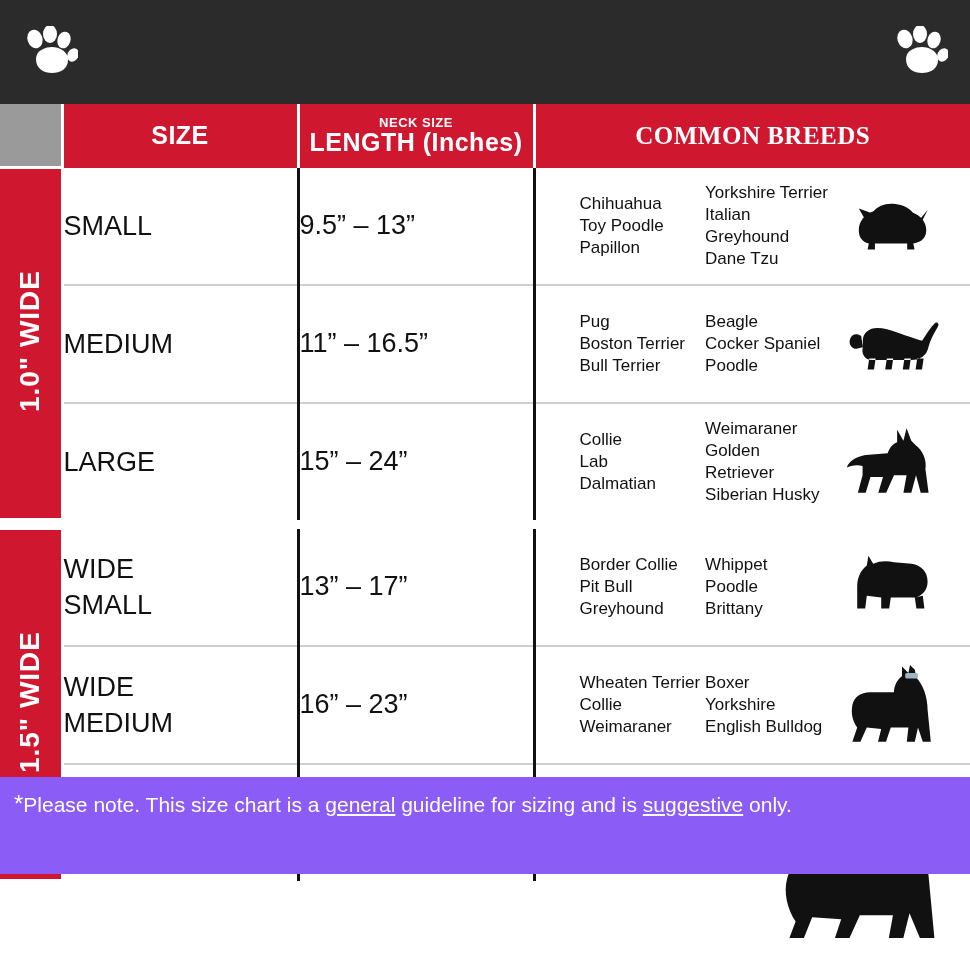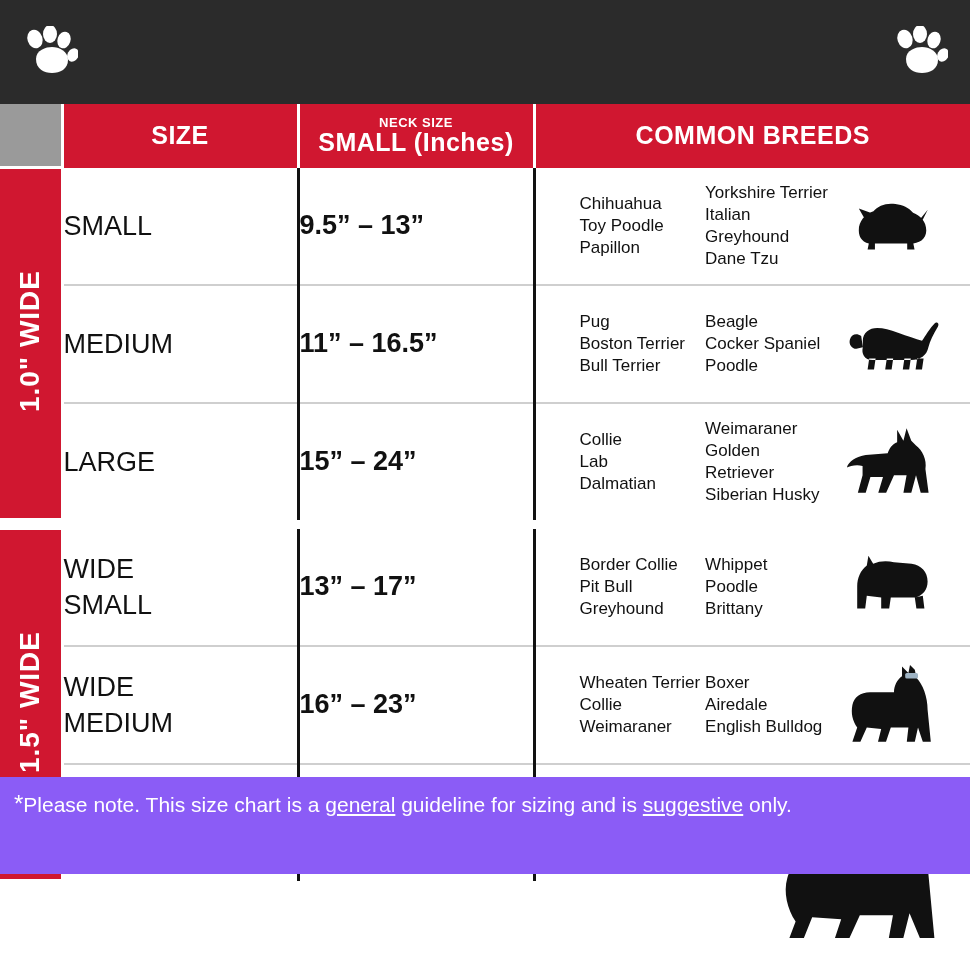--- a/index.html
+++ b/index.html
@@ -81,21 +81,21 @@
   .hdr {
     background: #d01730;
     color: #ffffff;
     height: 62px;
     text-align: center;
     font-size: 25px;
     font-weight: bold;
     letter-spacing: 0.5px;
     border-right: 3px solid #ffffff;
   }
-  .hdr:last-child { border-right: none; }
+  .hdr:last-child { border-right: none; font-family: Liberation Serif, serif; }
   .hdr .small-label {
     display: block;
     font-size: 13px;
     font-weight: bold;
     letter-spacing: 0.5px;
     line-height: 14px;
     margin-bottom: -1px;
   }
   .hdr .big-label {
     display: block;
@@ -130,21 +130,20 @@
     border-right: 3px solid #111111;
     border-bottom: 2px solid #cfcfcf;
     line-height: 36px;
   }
   .cell-length {
     font-size: 27px;
     color: #111111;
     padding-left: 16px;
     border-right: 3px solid #111111;
     border-bottom: 2px solid #cfcfcf;
-    font-weight: bold;
   }
   .cell-breeds {
     border-bottom: 2px solid #cfcfcf;
     position: relative;
     height: 116px;
   }
   tr.last-in-group .cell-size,
   tr.last-in-group .cell-length,
   tr.last-in-group .cell-breeds {
     border-bottom: none;
@@ -234,21 +233,21 @@
           <col class="c-breeds">
       </colgroup>
       <thead>
         <tr>
           <th class="hdr-corner"></th>
           <th class="hdr">
             <span class="big-label">SIZE</span>
           </th>
           <th class="hdr">
             <span class="small-label">NECK SIZE</span>
-            <span class="big-label">SMALL (Inches)</span>
+            <span class="big-label">LENGTH (Inches)</span>
           </th>
           <th class="hdr">
             <span class="big-label">COMMON BREEDS</span>
           </th>
         </tr>
       </thead>
       <tbody>
 
         <tr class="data-row">
           <td class="sidecat" rowspan="3">
@@ -349,21 +348,21 @@
         <tr class="data-row">
           <td class="cell-size" style="white-space:pre-line">WIDE
 MEDIUM</td>
           <td class="cell-length">16” – 23”</td>
           <td class="cell-breeds">
             <div class="breeds-inner">
               <div class="breed-col" style="white-space:pre-line">Wheaten Terrier
 Collie
 Weimaraner</div>
               <div class="breed-col" style="white-space:pre-line">Boxer
-Airedale
+Yorkshire
 English Bulldog</div>
               <div class="silhouette">
                 <svg viewBox="0 0 140 100" width="112" height="82" aria-hidden="true">
                   <path fill="#111111" d="M96 6 L90 0 L88 10 L80 2 L80 14 C74 18 70 26 70 34 L40 34 C28 34 20 40 18 50 C16 60 18 70 24 78 L18 96 L28 96 L36 78 L54 80 L50 96 L60 96 L66 78 L88 78 L86 96 L96 96 L100 78 L106 96 L116 96 L112 56 C112 40 106 24 98 16 Z"></path>
                   <rect x="84" y="10" width="16" height="7" rx="2" fill="#9fb4c4"></rect>
                 </svg>
               </div>
             </div>
           </td>
         </tr>

